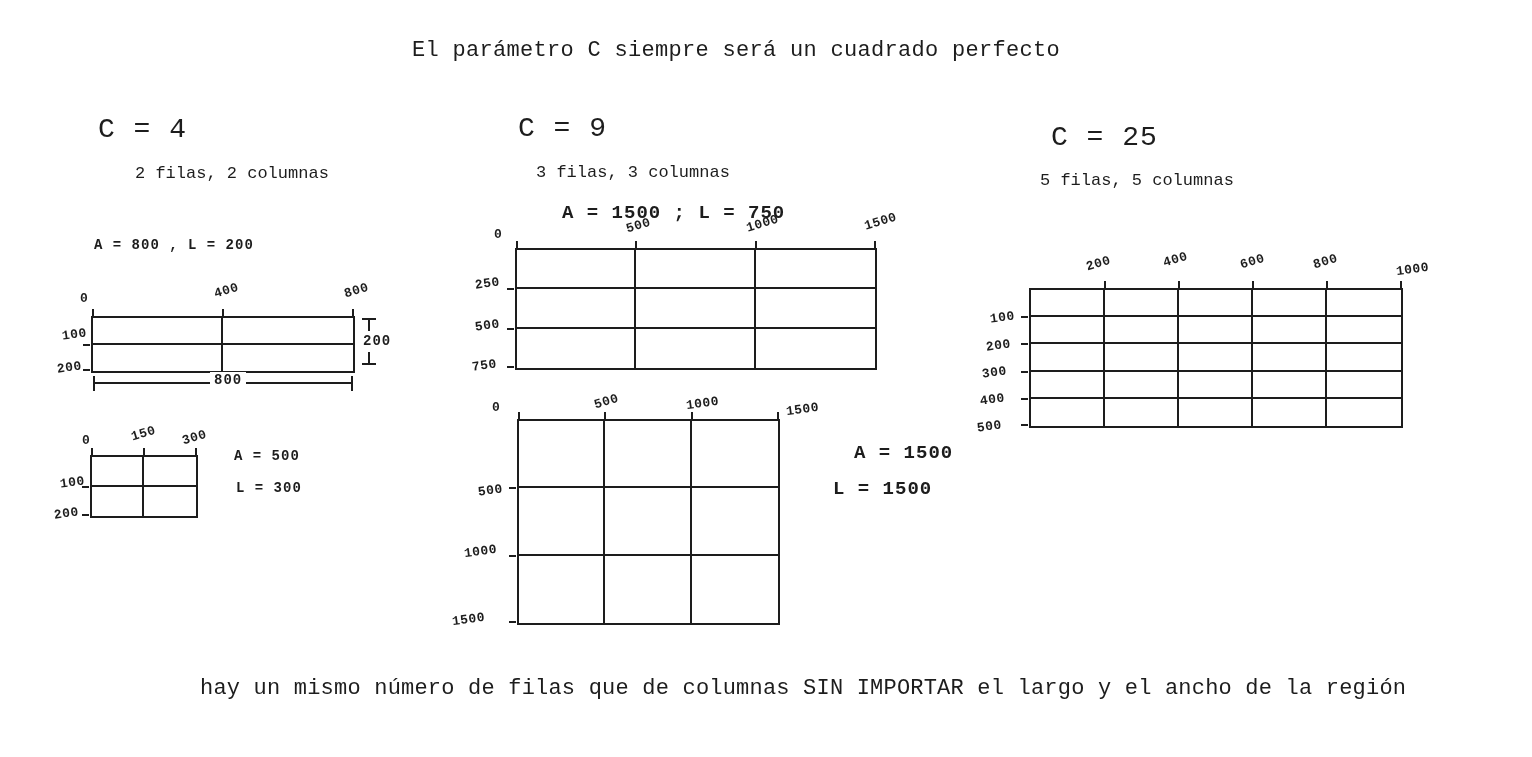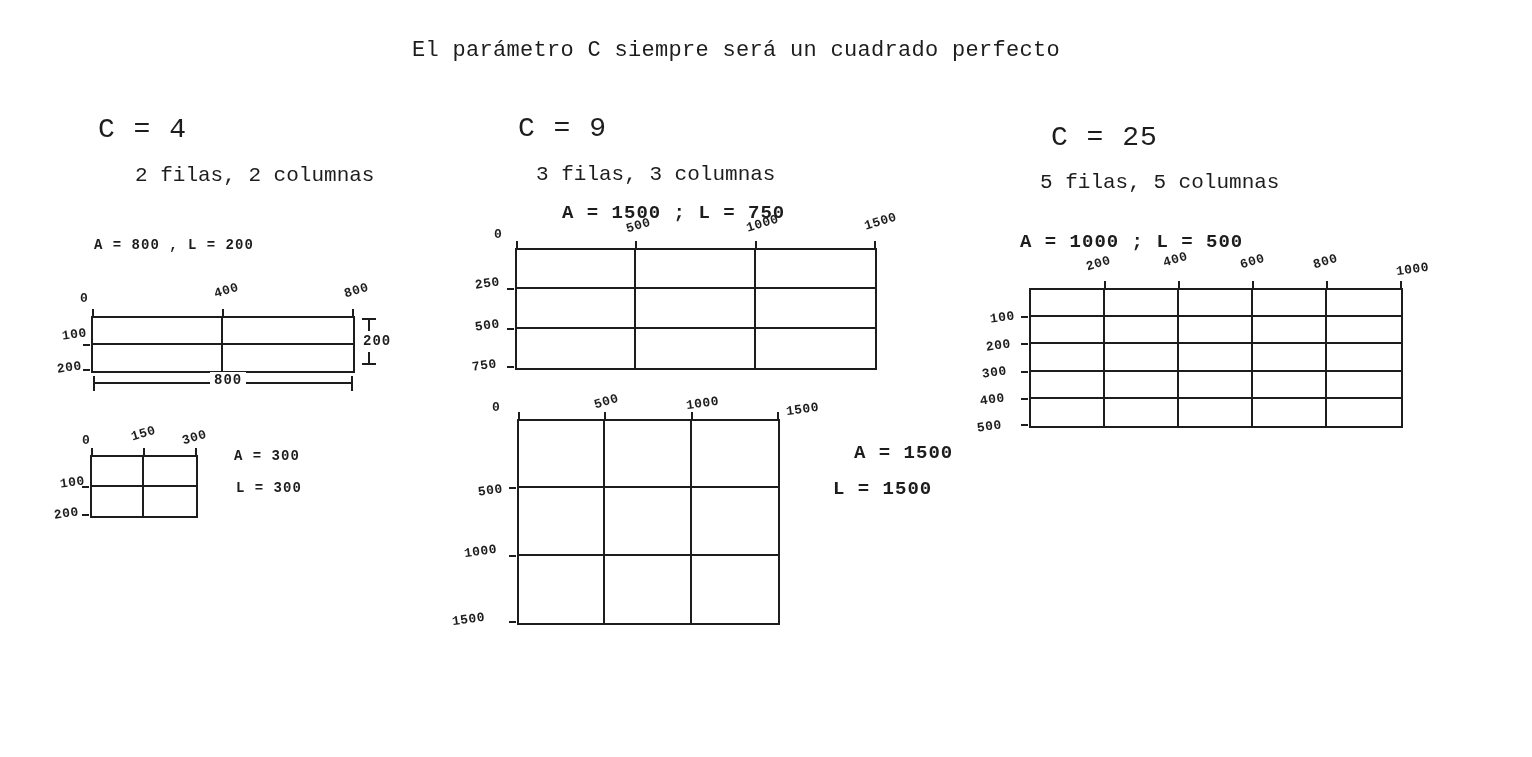--- a/index.html
+++ b/index.html
@@ -3,21 +3,21 @@
 <meta charset="utf-8">
 <style>
   html,body{margin:0;padding:0;background:#ffffff;}
   .canvas{
     position:relative;width:1532px;height:757px;background:#ffffff;
     font-family:Liberation Mono, monospace;color:#1d1d1d;overflow:hidden;
   }
   .abs{position:absolute;white-space:nowrap;}
   .title{font-size:22px;letter-spacing:.3px;}
   .h1{font-size:28px;letter-spacing:1px;text-align:right;}
-  .h2{font-size:21px;}
+  .h2{font-size:17px;}
   .dims{font-size:14px;font-weight:bold;letter-spacing:1px;}
   .dims-sm{font-size:19px;font-weight:bold;letter-spacing:1px;}
   .footer{font-size:22px;letter-spacing:.2px;}
 
   .grid{
     position:absolute;border:2px solid #1d1d1d;display:grid;
     box-sizing:border-box;background:#fff;
   }
   .grid > div{border-right:2px solid #1d1d1d;border-bottom:2px solid #1d1d1d;}
   .g2 > div:nth-of-type(2n){border-right:none;}
@@ -85,21 +85,21 @@
   <div></div>
       <div></div>
       <div></div>
       <div></div>
     </div>
   <span class="abs tick" style="left:82px;top:433px;">0</span>
   <span class="abs tick rot" style="left:131px;top:426px;">150</span>
   <span class="abs tick rot" style="left:182px;top:430px;">300</span>
   <span class="abs tick rot-s" style="left:60px;top:475px;">100</span>
   <span class="abs tick rot-s" style="left:54px;top:506px;">200</span>
-  <div class="abs dims" style="left:234px;top:448px;">A = 300</div>
+  <div class="abs dims" style="left:234px;top:448px;">A = 500</div>
   <div class="abs dims" style="left:236px;top:480px;">L = 300</div>
 
   <div class="abs h1" style="left:518px;top:113px;">C = 9</div>
   <div class="abs h2" style="left:536px;top:163px;">3 filas, 3 columnas</div>
   <div class="abs dims-sm" style="left:562px;top:202px;">A = 1500 ;   L = 750</div>
 
   <div class="grid g3" style="left: 515px; top: 248px; width: 362px; height: 122px; grid-template-columns: repeat(3, 1fr); grid-template-rows: repeat(3, 1fr);">
     <span class="tmark v" style="left:-1px;"></span>
     <span class="tmark v" style="left:calc(33.33% - 1px);"></span>
     <span class="tmark v" style="left:calc(66.66% - 1px);"></span>
@@ -148,21 +148,20 @@
   <span class="abs tick rot-s" style="left:686px;top:396px;">1000</span>
   <span class="abs tick rot-s" style="left:786px;top:402px;">1500</span>
   <span class="abs tick rot-s" style="left:478px;top:483px;">500</span>
   <span class="abs tick rot-s" style="left:464px;top:544px;">1000</span>
   <span class="abs tick rot-s" style="left:452px;top:612px;">1500</span>
   <div class="abs dims-sm" style="left:830px;top:442px;margin-left:24px;">A = 1500</div>
   <div class="abs dims-sm" style="left:833px;top:478px;">L = 1500</div>
 
   <div class="abs h1" style="left:1016px;top:122px;margin-left:35px;">C = 25</div>
   <div class="abs h2" style="left:1040px;top:171px;">5 filas, 5 columnas</div>
-  <div class="abs dims-sm" style="left:1020px;top:231px;">A = 1000  ;   L = 500</div>
 
   <div class="grid g5" style="left: 1029px; top: 288px; width: 374px; height: 140px; grid-template-columns: repeat(5, 1fr); grid-template-rows: repeat(5, 1fr);">
     <span class="tmark v" style="left:calc(20% - 1px);"></span>
     <span class="tmark v" style="left:calc(40% - 1px);"></span>
     <span class="tmark v" style="left:calc(60% - 1px);"></span>
     <span class="tmark v" style="left:calc(80% - 1px);"></span>
     <span class="tmark v" style="left:calc(100% - 1px);"></span>
     <span class="tmark h" style="top:calc(20% - 1px);"></span>
     <span class="tmark h" style="top:calc(40% - 1px);"></span>
     <span class="tmark h" style="top:calc(60% - 1px);"></span>
@@ -198,14 +197,15 @@
   <span class="abs tick rot" style="left:1163px;top:252px;">400</span>
   <span class="abs tick rot" style="left:1240px;top:254px;">600</span>
   <span class="abs tick rot" style="left:1313px;top:254px;">800</span>
   <span class="abs tick rot-s" style="left:1396px;top:262px;">1000</span>
   <span class="abs tick rot-s" style="left:990px;top:310px;">100</span>
   <span class="abs tick rot-s" style="left:986px;top:338px;">200</span>
   <span class="abs tick rot-s" style="left:982px;top:365px;">300</span>
   <span class="abs tick rot-s" style="left:980px;top:392px;">400</span>
   <span class="abs tick rot-s" style="left:977px;top:419px;">500</span>
 
+  <div class="abs footer" style="left:200px;top:676px;">hay un mismo número de filas que de columnas SIN IMPORTAR el largo y el ancho de la región</div>
 
 </div>
 
 </body></html>

